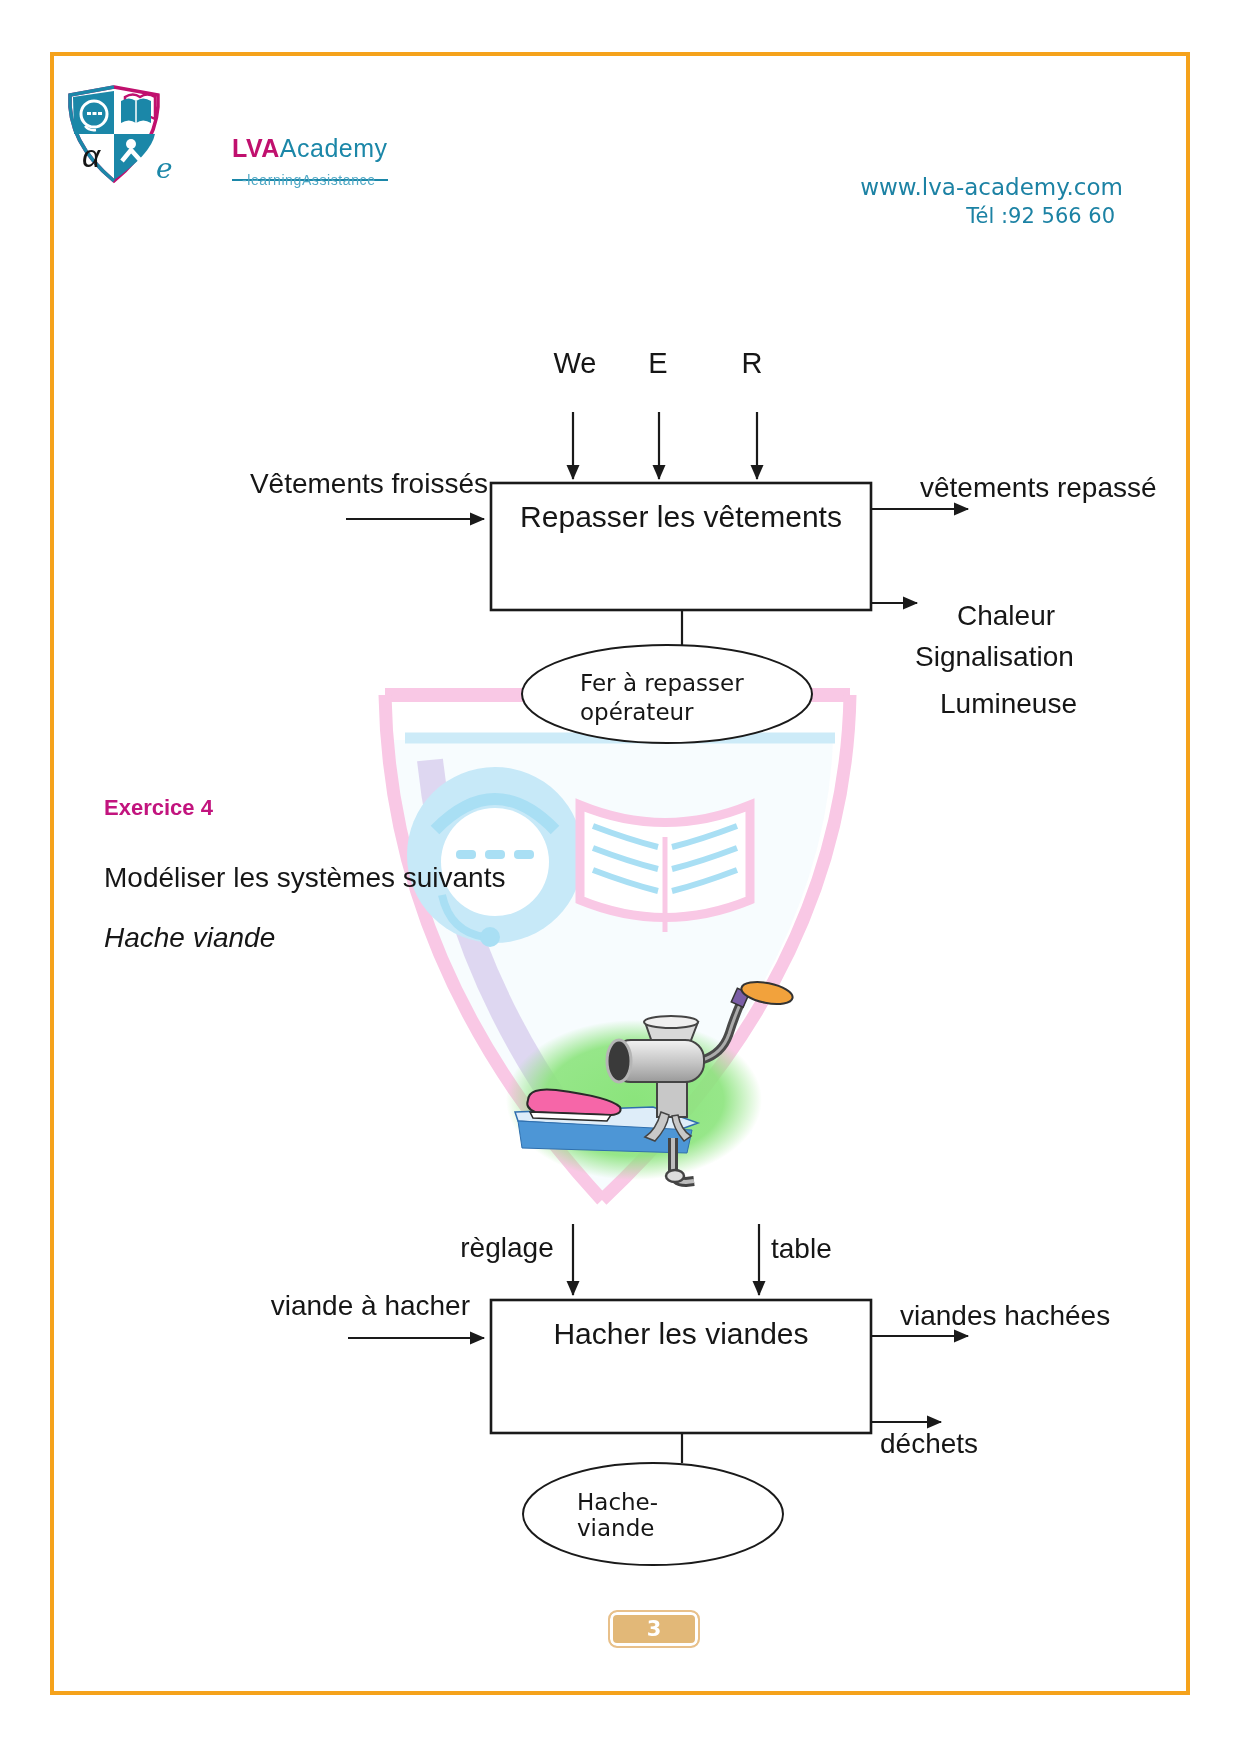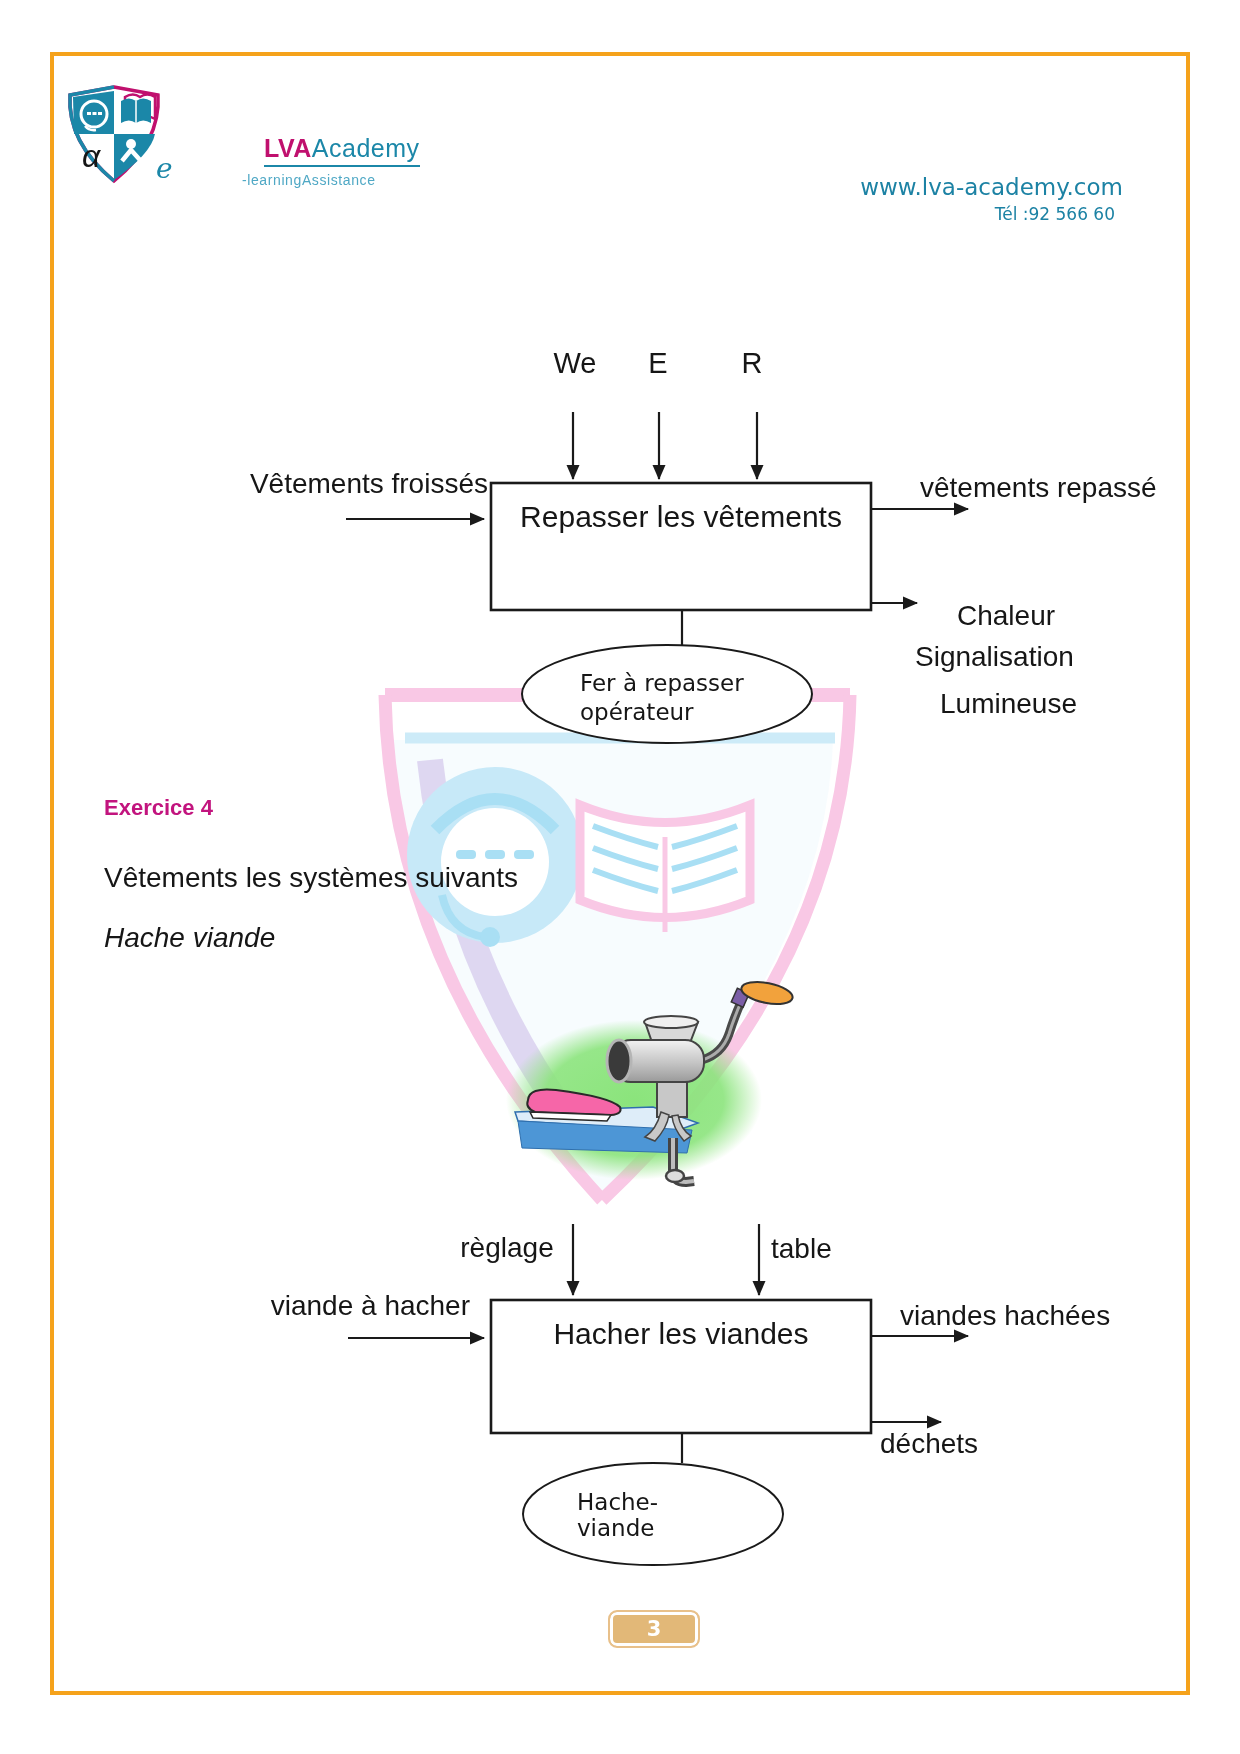--- a/index.html
+++ b/index.html
@@ -2,29 +2,29 @@
 <html><head>
 <meta charset="utf-8">
 <style>
   html,body{margin:0;padding:0;background:#fff;}
   .page{position:relative;width:1240px;height:1754px;background:#fff;overflow:hidden;
         font-family:"Liberation Sans",sans-serif;color:#161616;}
   .page-border{position:absolute;left:50px;top:52px;width:1140px;height:1643px;
         border:4px solid #F5A21B;box-sizing:border-box;z-index:3;pointer-events:none;}
   .abs{position:absolute;}
   .hdr-brand{left:232px;top:134px;font-size:25px;letter-spacing:.5px;
-        border-bottom:2px solid #1B87A8;padding-bottom:2px;z-index:2;margin-left:32px;}
+        border-bottom:2px solid #1B87A8;padding-bottom:16px;z-index:2;}
   .hdr-brand .lva{color:#C0106E;font-weight:bold;}
   .hdr-brand .acad{color:#1B87A8;}
   .hdr-tagline{left:242px;top:172px;font-size:14px;color:#4FA8C5;letter-spacing:.6px;z-index:2;}
   .hdr-e{left:156px;top:152px;font-family:"DejaVu Serif",serif;font-style:italic;
         font-size:28px;color:#1B87A8;z-index:2;}
   .hdr-web{right:117px;top:174px;font-size:23px;color:#1C82A4;z-index:2;
         font-family:"DejaVu Sans",sans-serif;text-align:left;}
-  .hdr-tel{right:125px;top:204px;font-size:17px;color:#1C82A4;z-index:2;
+  .hdr-tel{right:125px;top:204px;font-size:21px;color:#1C82A4;z-index:2;
         font-family:"DejaVu Sans",sans-serif;text-align:right;}
   .doc-title{left:104px;top:262px;font-size:29px;z-index:2;}
   .ex-head{left:104px;top:795px;font-size:22px;font-weight:bold;color:#C2147E;z-index:2;}
   .ex-intro{left:104px;top:862px;font-size:28px;z-index:2;}
   .ex-item{left:104px;top:922px;font-size:28px;z-index:2;font-style:italic;}
   .svg-layer{position:absolute;z-index:2;}
   .wm{position:absolute;z-index:0;}
   .grinder{position:absolute;z-index:1;}
   .page-badge{left:608px;top:1610px;width:92px;height:38px;background:#E2B878;
         border:2px solid #E8C08A;border-radius:9px;box-shadow:inset 0 0 0 3px #fff;
@@ -125,21 +125,21 @@
     <text x="957" y="275" text-anchor="start" dominant-baseline="central" font-size="28">Chaleur</text>
     <text x="915" y="316" text-anchor="start" dominant-baseline="central" font-size="28">Signalisation</text>
     <text x="940" y="363" text-anchor="start" dominant-baseline="central" font-size="28">Lumineuse</text>
     <line class="ln" x1="682" y1="270" x2="682" y2="306"></line>
     <ellipse class="el" cx="667" cy="354" rx="145" ry="49"></ellipse>
     <text class="dv" x="580" y="343" text-anchor="start" dominant-baseline="central" font-size="23">Fer à repasser</text>
     <text class="dv" x="580" y="372" text-anchor="start" dominant-baseline="central" font-size="23">opérateur</text>
   </svg>
 
   <div class="abs ex-head">Exercice 4</div>
-  <div class="abs ex-intro">Vêtements les systèmes suivants</div>
+  <div class="abs ex-intro">Modéliser les systèmes suivants</div>
   <div class="abs ex-item">Hache viande</div>
 
   <svg class="grinder" style="left:440px;top:960px;" width="400" height="260" viewBox="0 0 400 260">
     <defs>
       <radialGradient id="gblob" cx="50%" cy="50%" r="50%">
         <stop offset="0%" stop-color="#8BE47C"></stop>
         <stop offset="70%" stop-color="#8BE47C" stop-opacity="0.9"></stop>
         <stop offset="100%" stop-color="#8BE47C" stop-opacity="0"></stop>
       </radialGradient>
       <linearGradient id="metal" x1="0" y1="0" x2="0" y2="1">

